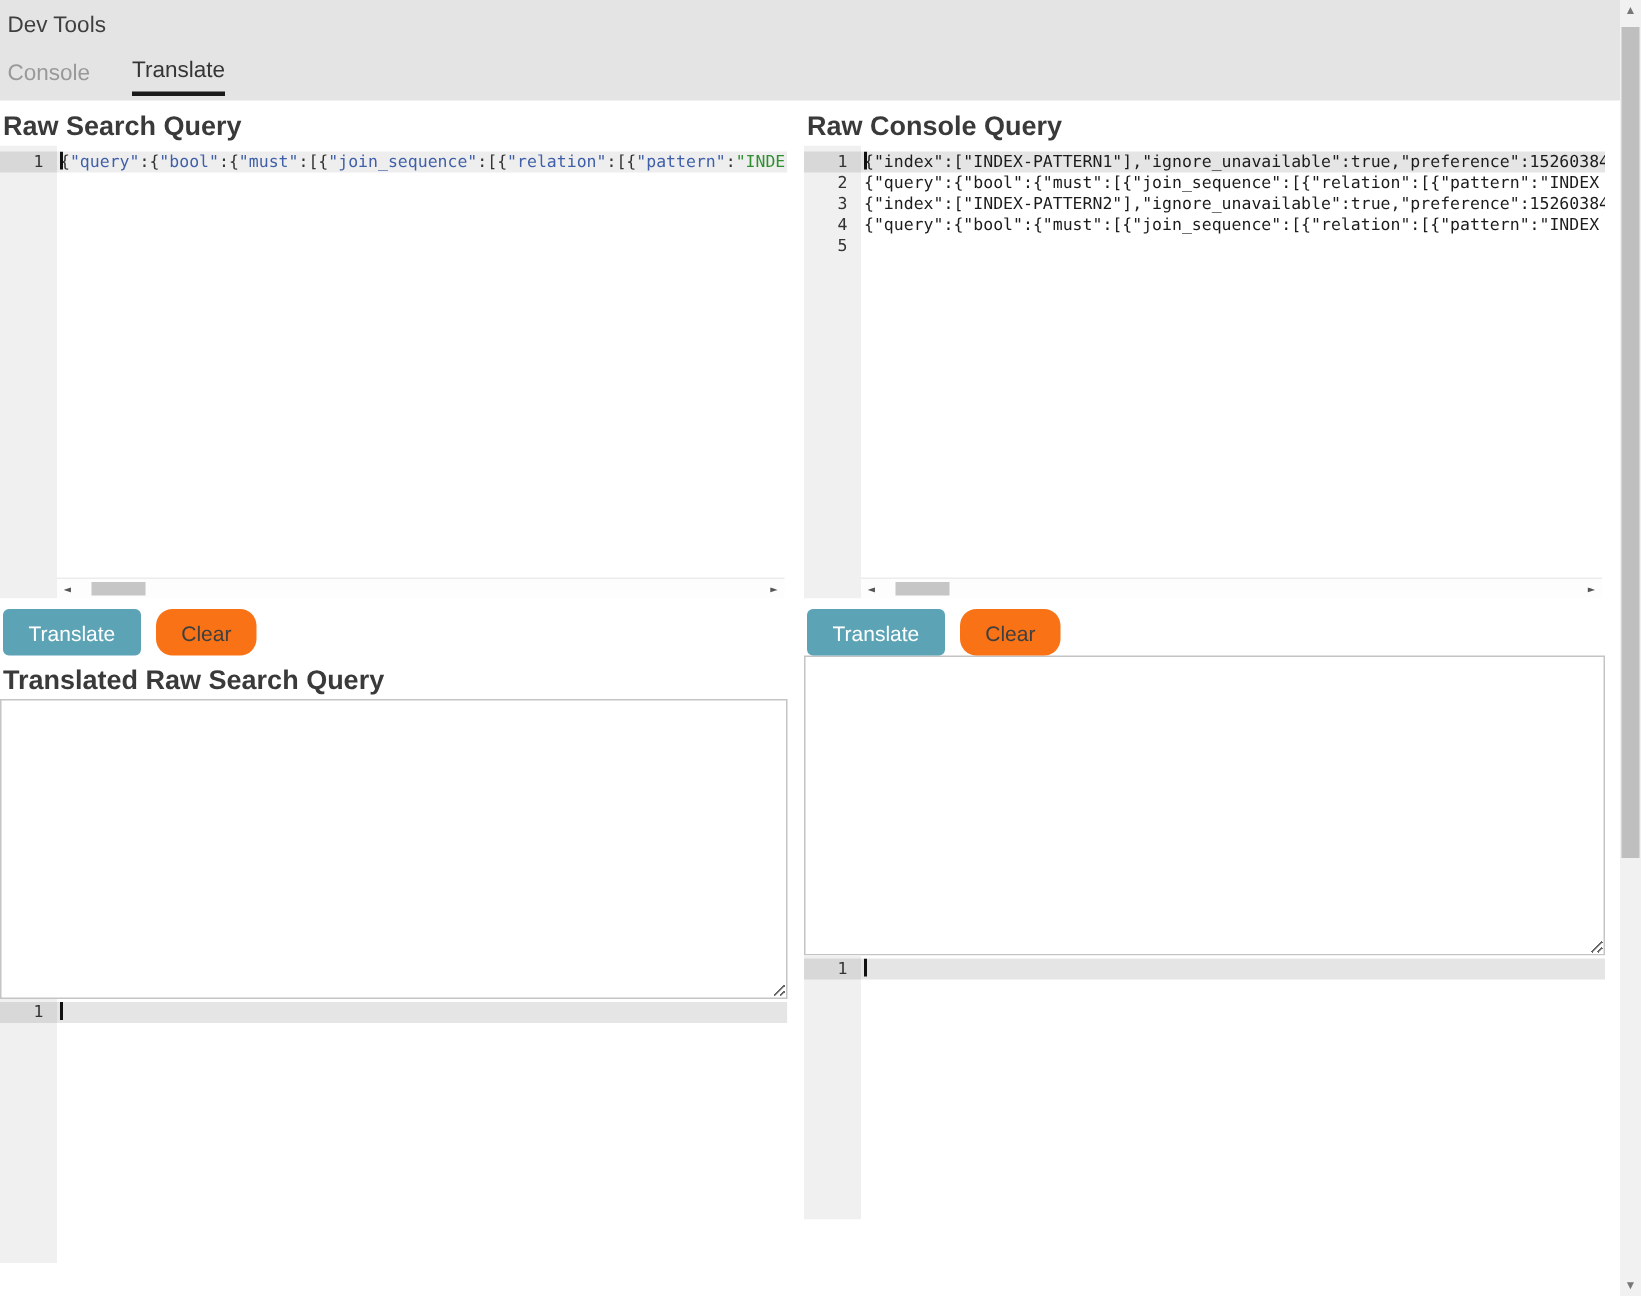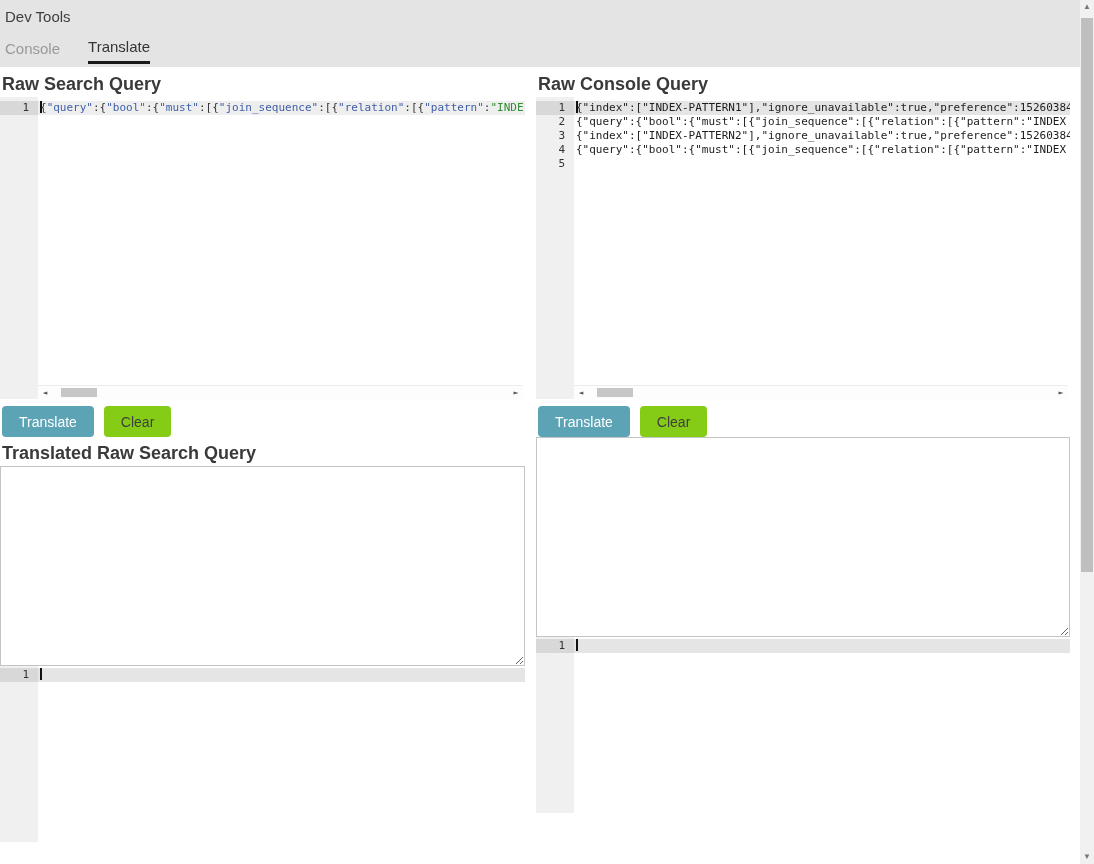--- a/index.html
+++ b/index.html
@@ -111,21 +111,21 @@
   
   .btn-row { margin: 7px 0 0 2px; height: 31px; display: flex; }
   .btn {
     font-family: "Liberation Sans", sans-serif;
     font-size: 14px;
     border: none; border-radius: 4px;
     padding: 0 17px; height: 31px;
     cursor: pointer;
   }
   .btn.primary { background: #5ba3b5; color: #ffffff; margin-right: 10px; }
-  .btn.secondary { background: #84cc16; color: #3f3f3f; }
+  .btn.secondary { background: #f97316; color: #3f3f3f; border-radius: 11px; }
   .btn-row + .panel-label { margin-top: 8px; }
   
   .ta {
     display: block;
     width: 100%; height: 200px;
     margin-top: 0;
     border: 1px solid #c4c4c4;
     background: #ffffff;
     resize: both;
     font-family: "Liberation Sans", sans-serif;

